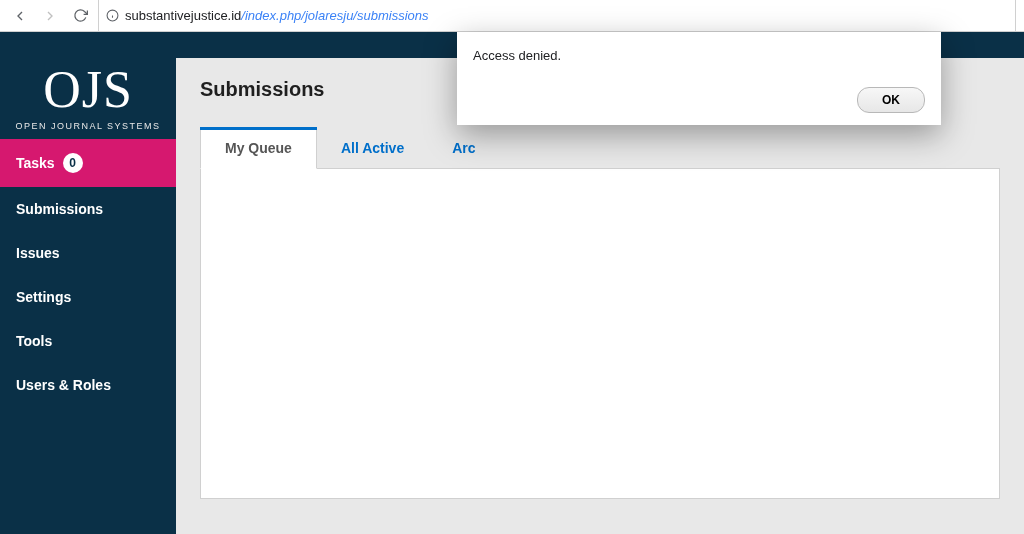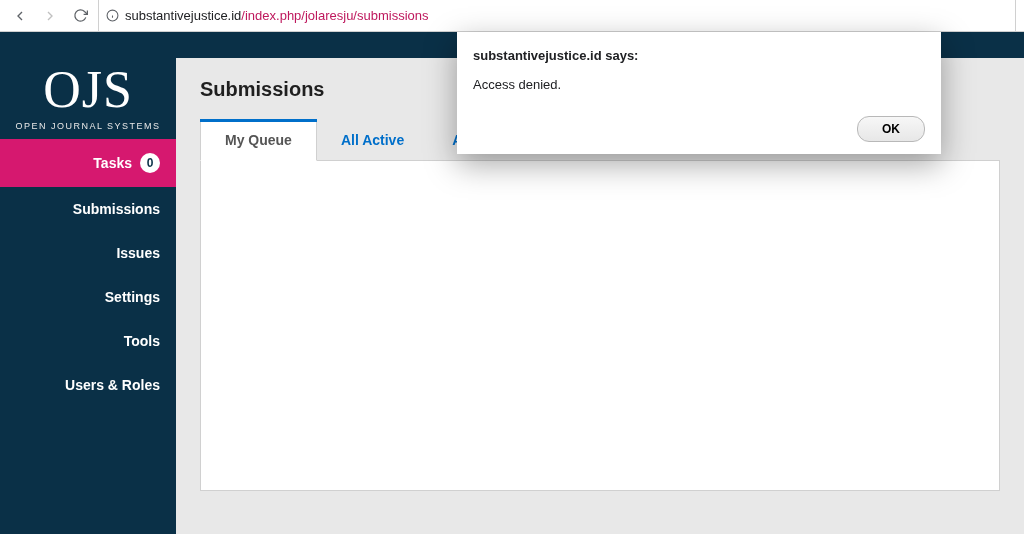--- a/index.html
+++ b/index.html
@@ -44,21 +44,21 @@
     }
     .url-bar .info-icn {
       width: 14px;
       height: 14px;
       margin-right: 6px;
       display: inline-flex;
       align-items: center;
       justify-content: center;
     }
     .url-dark { color: #202124; }
-    .url-light { color: #be185d; }
+    .url-light { color: #3b82f6; font-style: italic; }
     .page {
       height: calc(534px - 32px);
       display: flex;
     }
     .sidebar {
       width: 176px;
       background: #0a3047;
       color: #fff;
       display: flex;
       flex-direction: column;
@@ -81,21 +81,20 @@
       margin-top: 2px;
     }
     .sidebar-item {
       padding: 14px 16px;
       font-size: 14px;
       font-weight: 600;
       color: #fff;
       cursor: pointer;
       display: flex;
       align-items: center;
-      justify-content: flex-end;
     }
     .sidebar-item.active {
       background: #d6186f;
     }
     .badge {
       display: inline-block;
       min-width: 20px;
       height: 20px;
       border-radius: 10px;
       background: #fff;
@@ -140,20 +139,21 @@
       color: #006fca;
       cursor: pointer;
       position: relative;
     }
     .tab.active {
       background: #fff;
       color: #555;
       border: 1px solid #d0d0d0;
       border-bottom: 1px solid #fff;
       margin-bottom: -1px;
+      margin-top: 8px;
     }
     .tab.active::before {
       content: "";
       position: absolute;
       top: -1px; left: -1px; right: -1px;
       height: 3px;
       background: #006fca;
     }
     .tab.truncated {
       overflow: hidden;
@@ -276,18 +276,17 @@
         <div class="tab truncated">
           <span>Arc</span>
         </div>
       </div>
       <div class="tab-content-white"></div>
     </section>
   </main>
 </div>
 
 <div class="js-dialog">
-  <div class="dlg-title">substantivejustice.id says:</div>
   <div class="dlg-body">Access denied.</div>
   <div class="dlg-actions">
     <button>OK</button>
   </div>
 </div>
 
 </body></html>

